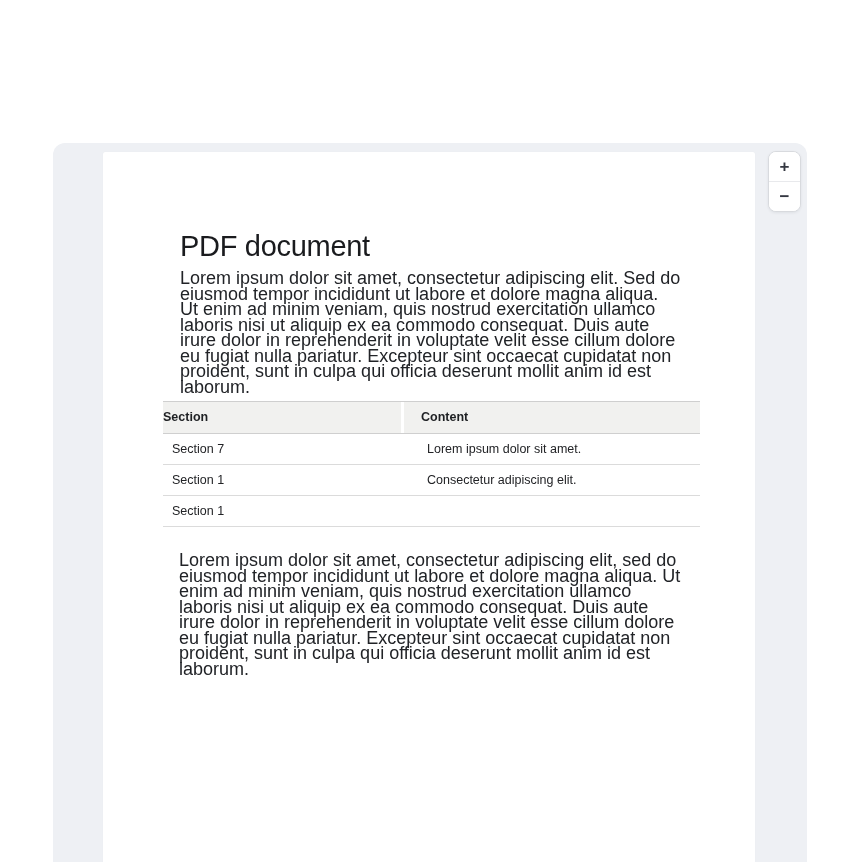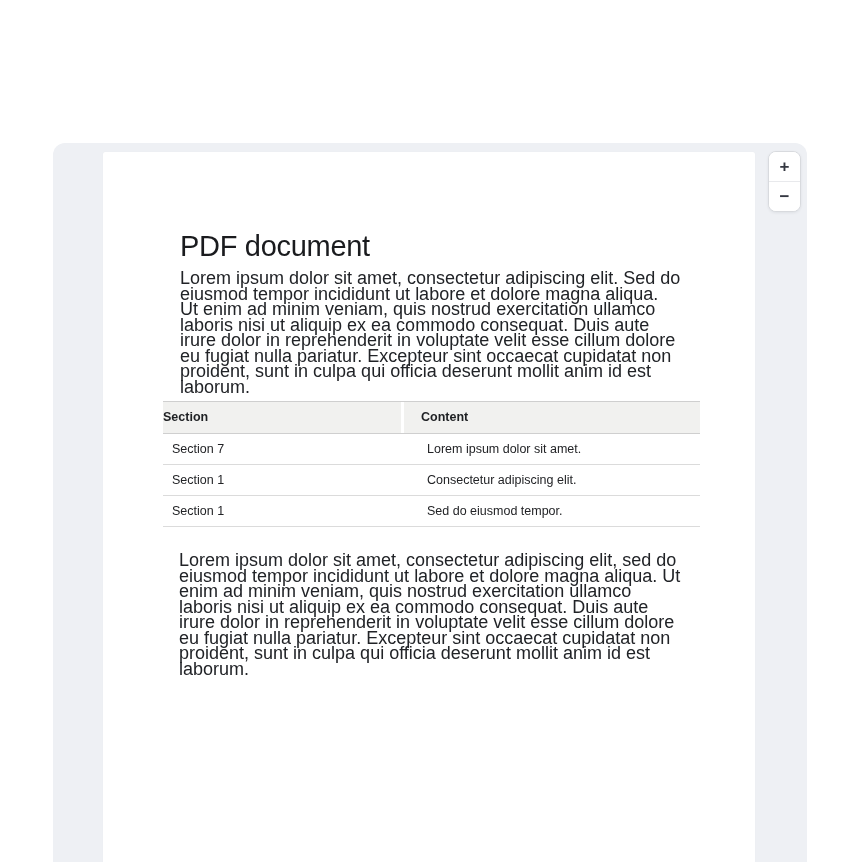--- a/index.html
+++ b/index.html
@@ -159,21 +159,20 @@
         <div class="t-row">
           <span class="t-cell-1">Section 7</span>
           <span class="t-cell-2">Lorem ipsum dolor sit amet.</span>
         </div>
         <div class="t-row">
           <span class="t-cell-1">Section 1</span>
           <span class="t-cell-2">Consectetur adipiscing elit.</span>
         </div>
         <div class="t-row">
           <span class="t-cell-1">Section 1</span>
-          <span class="t-cell-2">Sed do eiusmod tempor.</span>
         </div>
       </div>
 
       <p class="para para-2">Lorem ipsum dolor sit amet, consectetur adipiscing elit, sed do eiusmod tempor incididunt ut labore et dolore magna aliqua. Ut enim ad minim veniam, quis nostrud exercitation ullamco laboris nisi ut aliquip ex ea commodo consequat. Duis aute irure dolor in reprehenderit in voluptate velit esse cillum dolore eu fugiat nulla pariatur. Excepteur sint occaecat cupidatat non proident, sunt in culpa qui officia deserunt mollit anim id est laborum.</p>
     </div>
 
     <div class="zoom-controls">
       <button class="zoom-btn zoom-btn-in">
         <span class="zoom-glyph">+</span>
       </button>

